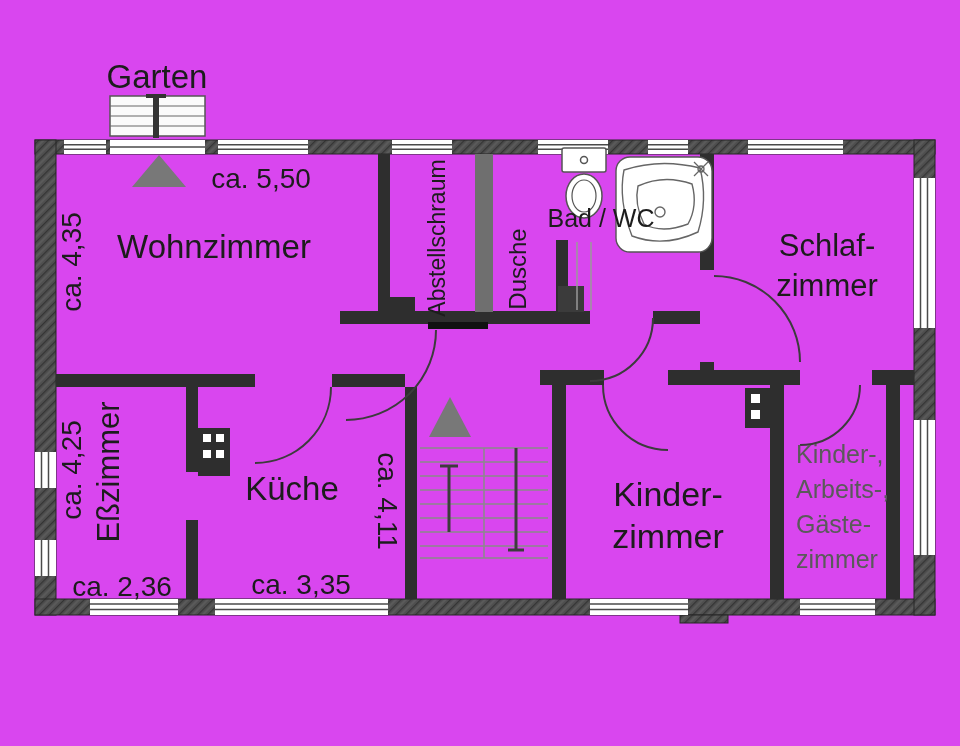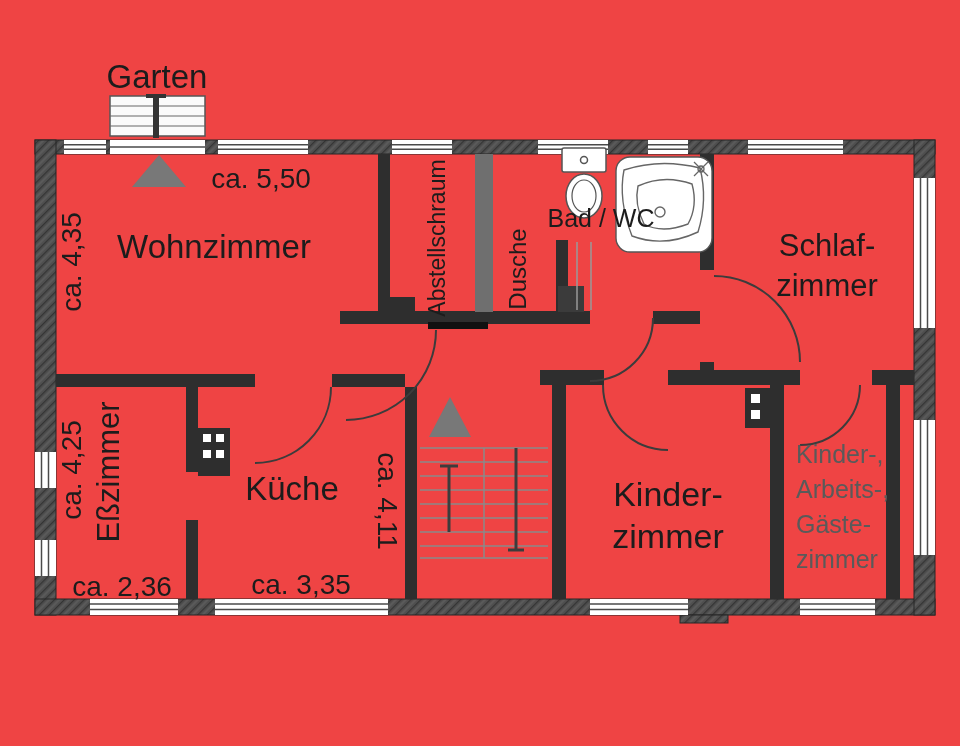--- a/index.html
+++ b/index.html
@@ -1,16 +1,16 @@
 <!DOCTYPE html>
 <html><head>
 <meta charset="utf-8">
 <style>
   html,body{margin:0;padding:0;background:#ffffff;}
-  .stage{position:relative;width:960px;height:746px;background:#ef4444;overflow:hidden;
+  .stage{position:relative;width:960px;height:746px;background:#d946ef;overflow:hidden;
          font-family:"Liberation Sans", sans-serif;}
   svg text{font-family:"Liberation Sans", sans-serif;}
 </style>
 </head>
 <body>
 
 <div class="stage">
 <svg width="960" height="746" viewBox="0 0 960 746">
   <defs>
     <pattern id="hatchWall" width="7" height="7" patternUnits="userSpaceOnUse" patternTransform="rotate(45)">

